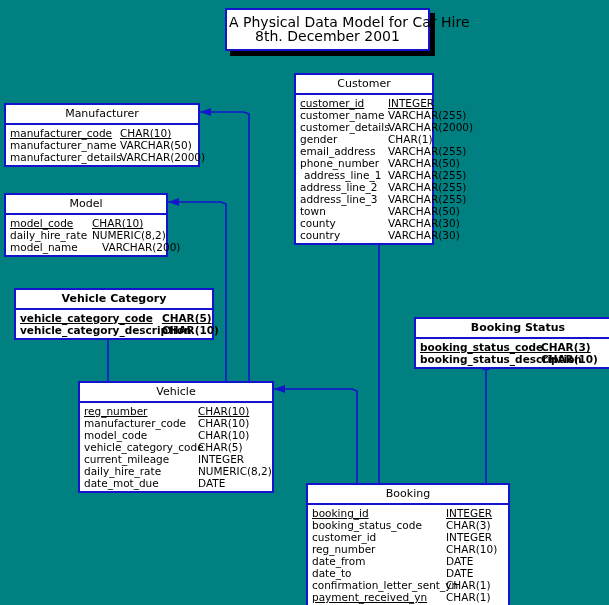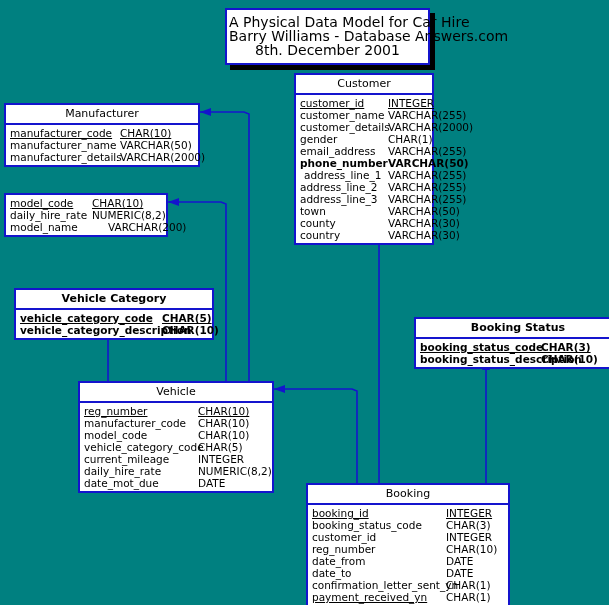--- a/index.html
+++ b/index.html
@@ -113,21 +113,20 @@
         <polygon points="379,233 375,244 383,244" fill="#1414cd"></polygon>
       </g>
       <g>
         <polyline points="486,483 486,359" fill="none" stroke="#1414cd" stroke-width="1.6"></polyline>
         <polygon points="486,359 482,370 490,370" fill="#1414cd"></polygon>
       </g>
     </svg>
 
   <div class="title-box">
     <div class="title-line">A Physical Data Model for Car Hire</div>
-    <div class="title-line">Barry Williams - Database Answers.com</div>
     <div class="title-line">8th. December 2001</div>
   </div>
 
   <div id="entity-layer">
       <div class="entity" style="left: 4px; top: 103px; width: 196px;">
         <div class="entity-title">Manufacturer</div>
         <div class="entity-body">
           <div class="attr-row pk" style="position: relative;">
             <span class="attr-name">manufacturer_code</span>
             <span class="attr-type" style="position: absolute; left: 114px; top: 0px;">CHAR(10)</span>
@@ -136,32 +135,33 @@
             <span class="attr-name">manufacturer_name</span>
             <span class="attr-type" style="position: absolute; left: 114px; top: 0px;">VARCHAR(50)</span>
           </div>
           <div class="attr-row" style="position: relative;">
             <span class="attr-name">manufacturer_details</span>
             <span class="attr-type" style="position: absolute; left: 114px; top: 0px;">VARCHAR(2000)</span>
           </div>
         </div>
       </div>
       <div class="entity" style="left: 4px; top: 193px; width: 164px;">
+        <div class="entity-title">Model</div>
         <div class="entity-body">
           <div class="attr-row pk" style="position: relative;">
             <span class="attr-name">model_code</span>
             <span class="attr-type" style="position: absolute; left: 86px; top: 0px;">CHAR(10)</span>
           </div>
           <div class="attr-row" style="position: relative;">
             <span class="attr-name">daily_hire_rate</span>
             <span class="attr-type" style="position: absolute; left: 86px; top: 0px;">NUMERIC(8,2)</span>
           </div>
           <div class="attr-row" style="position: relative;">
             <span class="attr-name">model_name</span>
-            <span class="attr-type" style="position: absolute; left: 102px; top: 0px;">VARCHAR(200)</span>
+            <span class="attr-type" style="position: absolute; left: 96px; top: 0px;">VARCHAR(200)</span>
           </div>
         </div>
       </div>
       <div class="entity" style="left: 14px; top: 288px; width: 200px; font-weight: bold;">
         <div class="entity-title">Vehicle Category</div>
         <div class="entity-body">
           <div class="attr-row pk" style="position: relative;">
             <span class="attr-name">vehicle_category_code</span>
             <span class="attr-type" style="position: absolute; left: 146px; top: 0px;">CHAR(5)</span>
           </div>
@@ -220,21 +220,21 @@
             <span class="attr-type" style="position: absolute; left: 92px; top: 0px;">VARCHAR(2000)</span>
           </div>
           <div class="attr-row" style="position: relative;">
             <span class="attr-name">gender</span>
             <span class="attr-type" style="position: absolute; left: 92px; top: 0px;">CHAR(1)</span>
           </div>
           <div class="attr-row" style="position: relative;">
             <span class="attr-name">email_address</span>
             <span class="attr-type" style="position: absolute; left: 92px; top: 0px;">VARCHAR(255)</span>
           </div>
-          <div class="attr-row" style="position: relative; font-weight: bold;">
+          <div class="attr-row" style="position: relative;">
             <span class="attr-name">phone_number</span>
             <span class="attr-type" style="position: absolute; left: 92px; top: 0px;">VARCHAR(50)</span>
           </div>
           <div class="attr-row" style="position: relative; padding-left: 8px;">
             <span class="attr-name">address_line_1</span>
             <span class="attr-type" style="position: absolute; left: 92px; top: 0px;">VARCHAR(255)</span>
           </div>
           <div class="attr-row" style="position: relative;">
             <span class="attr-name">address_line_2</span>
             <span class="attr-type" style="position: absolute; left: 92px; top: 0px;">VARCHAR(255)</span>

